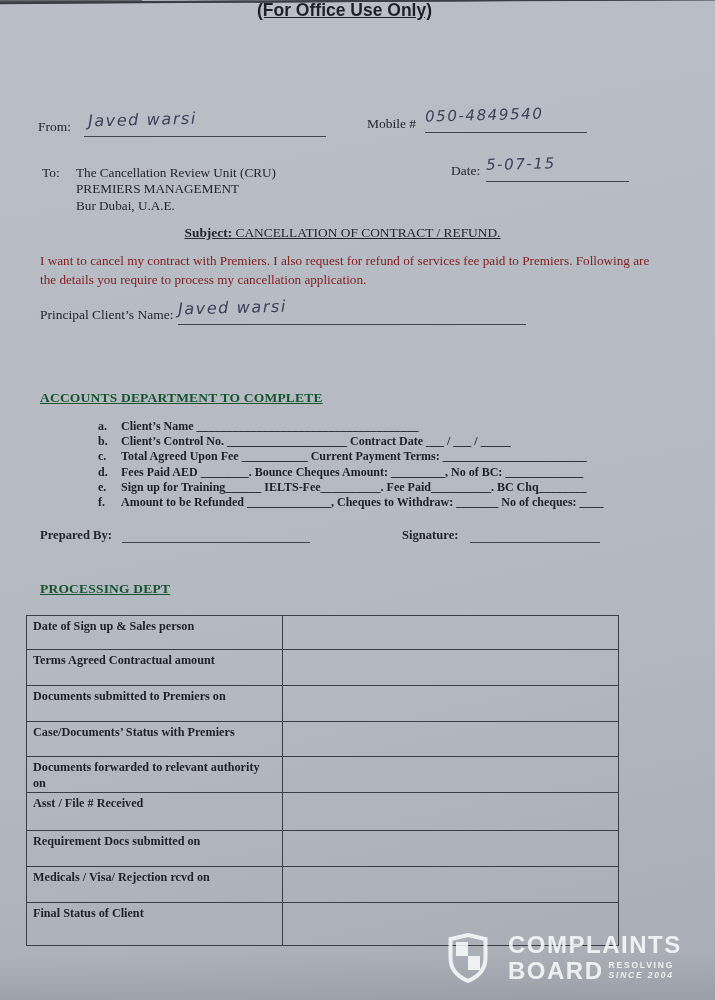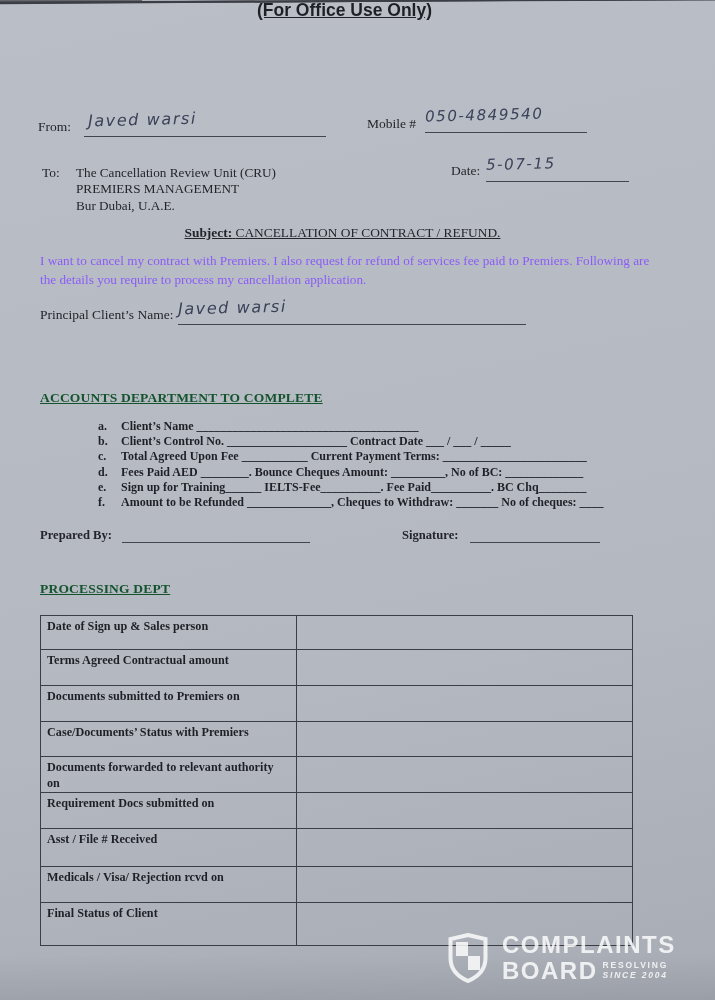--- a/index.html
+++ b/index.html
@@ -27,37 +27,37 @@
     position:absolute;left:0;right:26px;top:351;text-align:center;
     font-family:"Liberation Sans",sans-serif;font-weight:bold;font-size:17.5px;
     text-decoration:underline;color:#1f2027;
   }
   .sec-heading{
     font-size:13.5px;font-weight:bold;text-decoration:underline;
     letter-spacing:.2px;color:#14532d;white-space:nowrap;
   }
   .acc-row{display:flex;line-height:15.2px;font-size:12px;font-weight:bold;white-space:nowrap;color:#1f2027;}
   .acc-letter{width:23px;flex:0 0 23px;}
-  .para{font-size:13.2px;line-height:1.42;color:#8b5cf6;}
+  .para{font-size:13.2px;line-height:1.42;color:#7f1d1d;}
   
   .ptable{
-    position:absolute;left:40px;top:615px;width:593px;height:331px;
+    position:absolute;left:26px;top:615px;width:593px;height:331px;
     border:1.6px solid #3c3e45;display:flex;flex-direction:column;box-sizing:border-box;
     background:transparent;
   }
   .prow{display:flex;border-top:1.3px solid #3c3e45;box-sizing:border-box;}
   .prow:first-child{border-top:none;}
   .pcell-label{
     flex:0 0 256px;border-right:1.3px solid #3c3e45;box-sizing:border-box;
     padding:3px 10px 0 6px;font-size:12.2px;font-weight:bold;line-height:1.3;color:#1f2027;
   }
   .pcell-value{flex:1;}
   
   .watermark{
-    position:absolute;left:448px;top:933px;display:flex;align-items:center;gap:14px;
+    position:absolute;left:448px;top:933px;display:flex;align-items:center;gap:20px;
     color:#ffffff;opacity:.82;font-family:"Liberation Sans",sans-serif;z-index:5;
   }
   .wm-text{line-height:1;}
   .wm-line1{font-size:24px;font-weight:bold;letter-spacing:1.5px;}
   .wm-line2{display:flex;align-items:flex-end;gap:5px;margin-top:2px;}
   .wm-board{font-size:24px;font-weight:bold;letter-spacing:1.5px;}
   .wm-tag{font-size:8.5px;letter-spacing:1.8px;line-height:1.15;font-weight:bold;padding-bottom:2px;}
   .bottom-shade{
     position:absolute;left:0;bottom:0;width:715px;height:46px;
     background:linear-gradient(180deg,rgba(70,74,82,0) 0%,rgba(70,74,82,.14) 100%);
@@ -148,26 +148,26 @@
       <div class="pcell-value"></div>
     </div>
   <div class="prow" style="flex:0 0 35px;">
       <div class="pcell-label">Case/Documents’ Status with Premiers</div>
       <div class="pcell-value"></div>
     </div>
   <div class="prow" style="flex:0 0 33px;">
       <div class="pcell-label">Documents forwarded to relevant authority on</div>
       <div class="pcell-value"></div>
     </div>
+  <div class="prow" style="flex:0 0 38px;">
+      <div class="pcell-label">Asst / File # Received</div>
+      <div class="pcell-value"></div>
+    </div>
   <div class="prow" style="flex:0 0 36px;">
       <div class="pcell-label">Requirement Docs submitted on</div>
-      <div class="pcell-value"></div>
-    </div>
-  <div class="prow" style="flex:0 0 38px;">
-      <div class="pcell-label">Asst / File # Received</div>
       <div class="pcell-value"></div>
     </div>
   <div class="prow" style="flex:0 0 36px;">
       <div class="pcell-label">Medicals / Visa/ Rejection rcvd on</div>
       <div class="pcell-value"></div>
     </div>
   <div class="prow" style="flex:1;">
       <div class="pcell-label">Final Status of Client</div>
       <div class="pcell-value"></div>
     </div>

